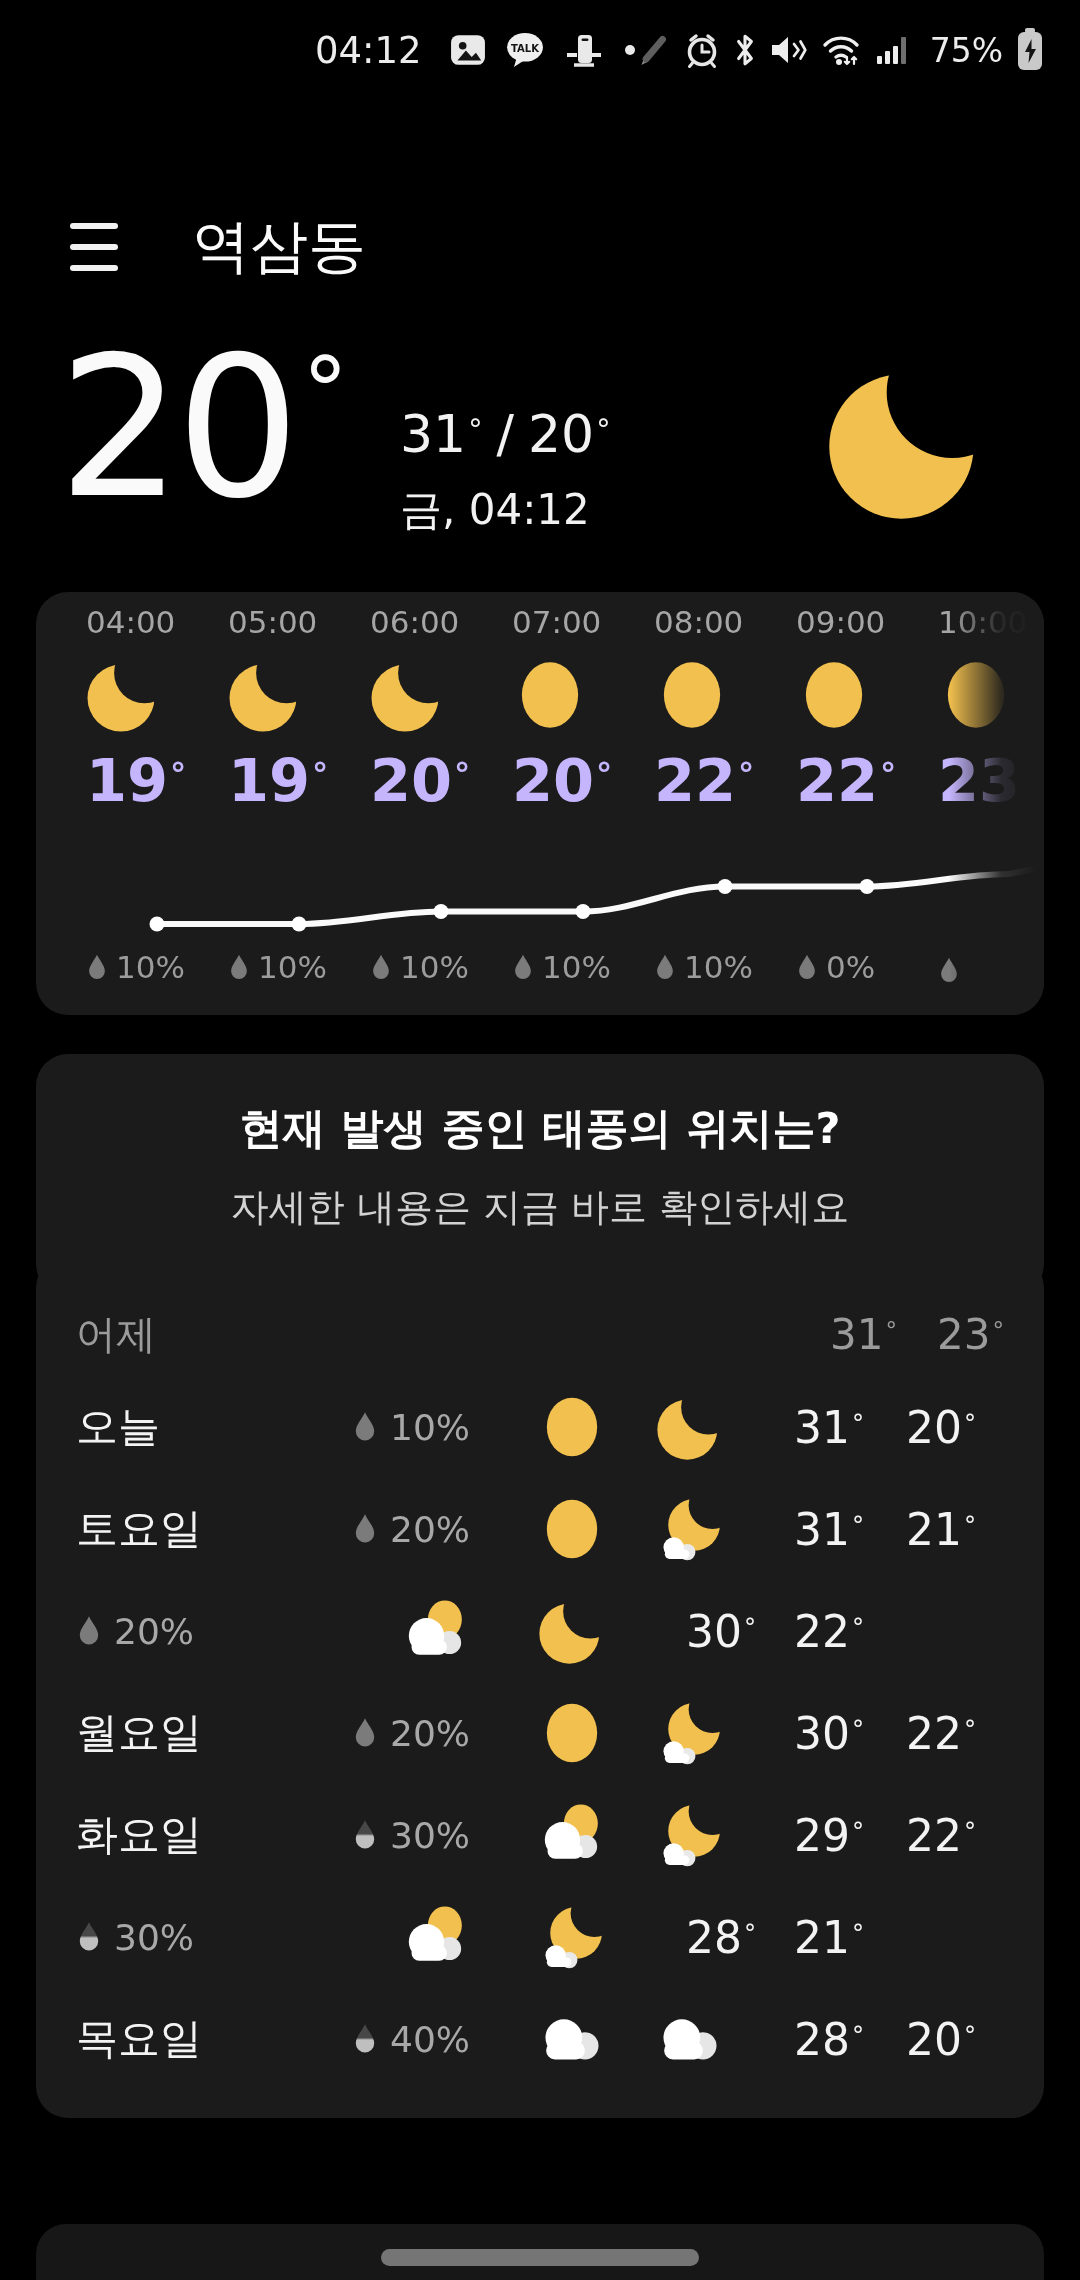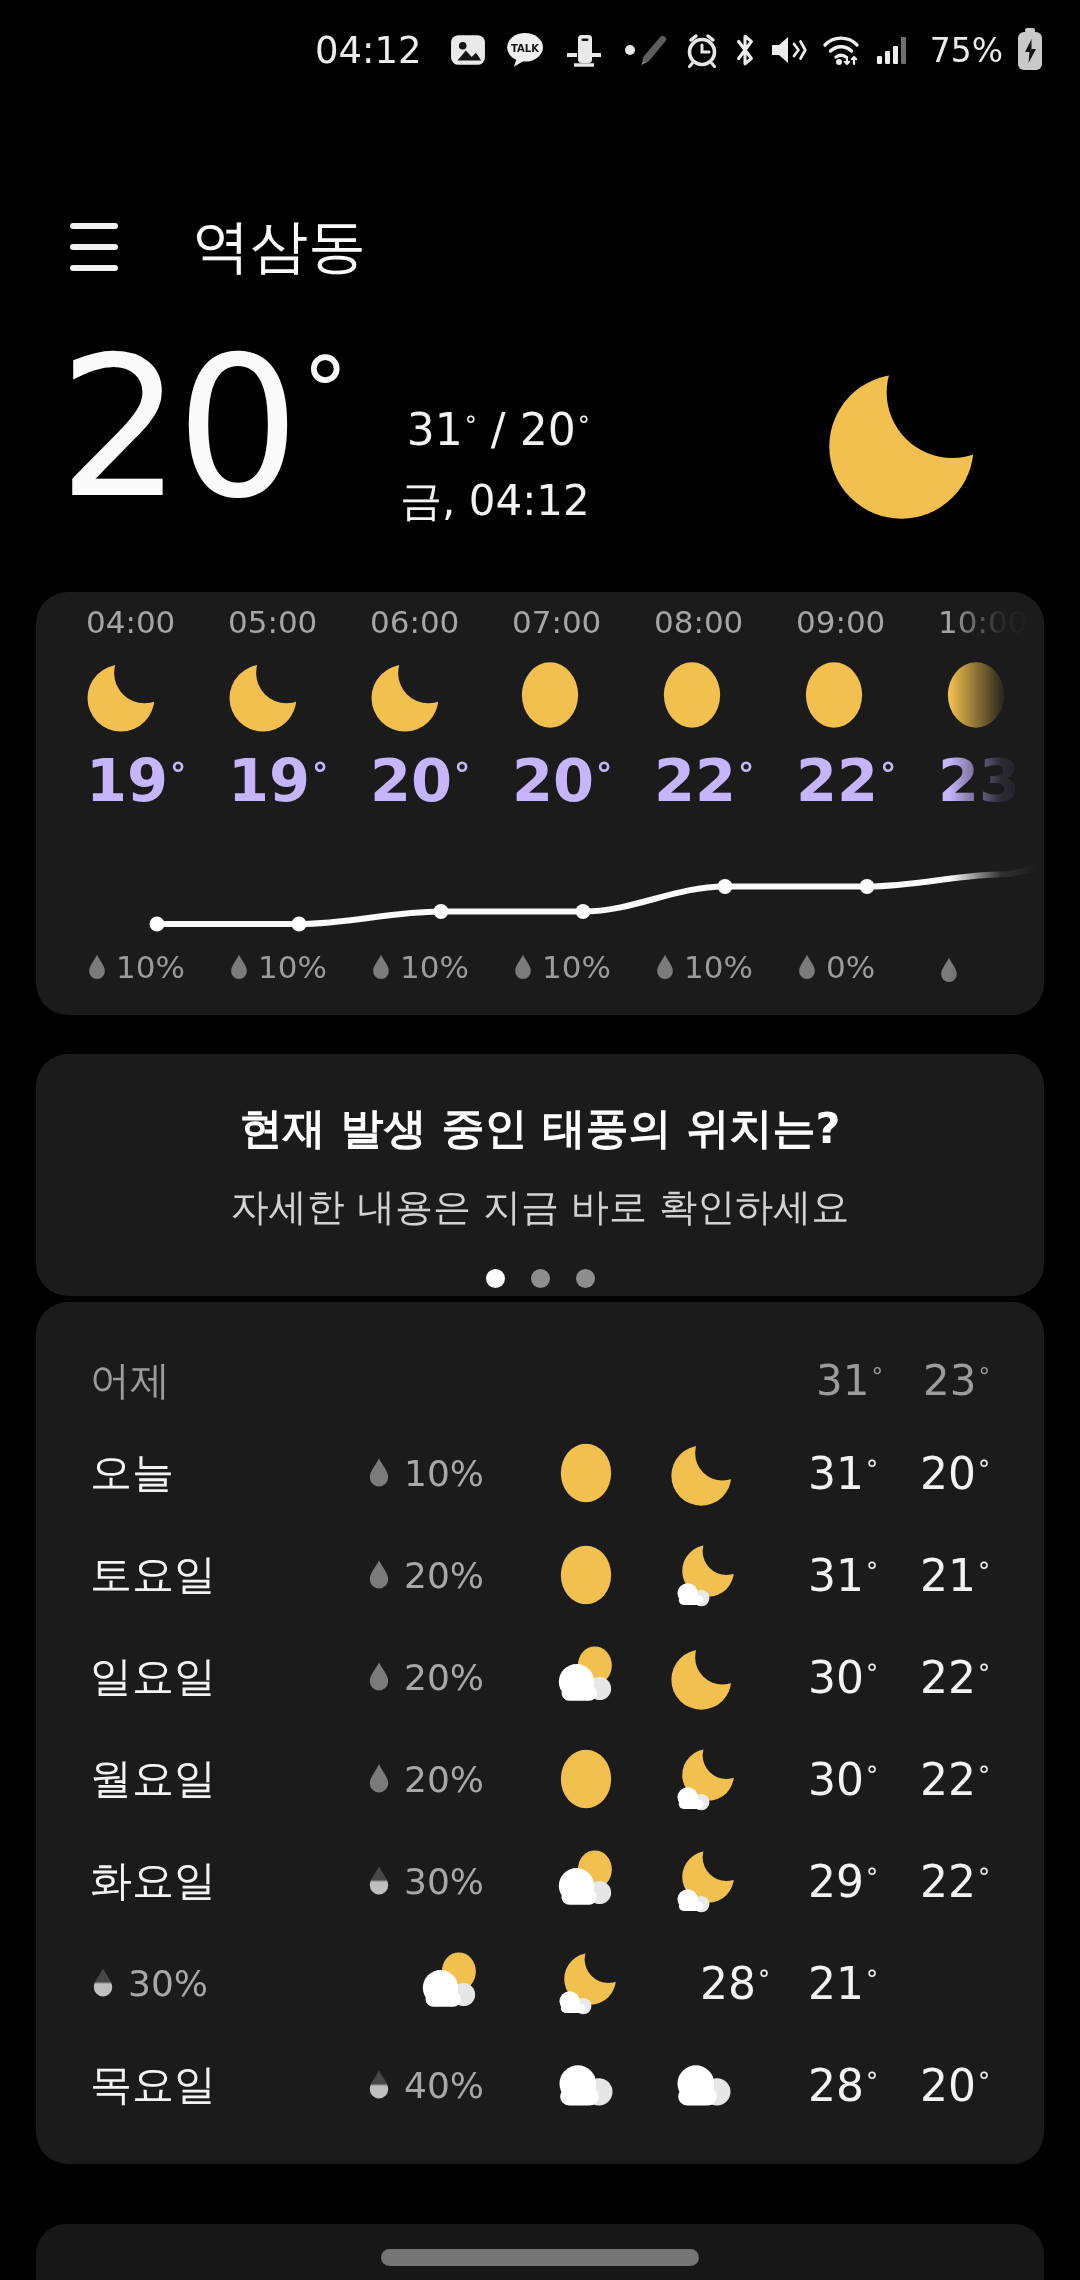--- a/index.html
+++ b/index.html
@@ -16,21 +16,21 @@
   .sb-batt-text{font-size:33px;color:#ECECEC;margin-left:8px;}
   
   .app-header{position:absolute;top:208px;left:70px;display:flex;align-items:center;gap:74px;}
   .menu-btn{background:none;border:0;padding:0;display:flex;flex-direction:column;gap:15px;cursor:pointer;}
   .menu-btn span{display:block;width:48px;height:6px;border-radius:3px;background:#F1F1F1;}
   .loc-title{font-size:58px;color:#FAFAFA;font-weight:400;margin:0;}
   
   .big-temp{position:absolute;left:58px;top:330px;font-size:195px;line-height:1;color:#FAFAFA;letter-spacing:-6px;}
   .big-temp .big-deg{font-size:92px;vertical-align:top;position:relative;top:16px;letter-spacing:0;margin-left:8px;}
   .cur-meta{position:absolute;left:400px;top:404px;color:#F2F2F2;}
-  .cur-line1{font-size:44px;text-align:right;}
+  .cur-line1{font-size:52px;}
   .cur-slash{margin:0 14px;}
   .cur-line2{font-size:42px;margin-top:18px;}
   .cur-icon{position:absolute;left:826px;top:358px;}
   .deg{font-size:.55em;position:relative;top:-.45em;margin-left:2px;}
   
   .card{position:absolute;left:36px;width:1008px;background:#1B1B1B;border-radius:32px;box-sizing:border-box;}
   
   .hourly-card{top:592px;height:423px;overflow:hidden;}
   #hourly-cols{position:absolute;inset:0;display:flex;padding-left:50px;}
   .h-col{width:142px;flex:none;display:flex;flex-direction:column;align-items:flex-start;height:100%;}
@@ -42,21 +42,21 @@
   .fade{position:absolute;top:0;right:0;bottom:0;width:95px;
         background:linear-gradient(to right,rgba(27,27,27,0),rgba(27,27,27,.9) 55%,#1B1B1B 92%);}
   
   .banner-card{top:1054px;height:242px;display:flex;flex-direction:column;align-items:center;padding-top:46px;cursor:pointer;}
   .banner-title{font-size:43px;font-weight:bold;color:#FFFFFF;}
   .banner-sub{margin-top:24px;font-size:38px;color:#D2D2D2;}
   .dots{margin-top:36px;display:flex;gap:26px;}
   .dot{width:19px;height:19px;border-radius:50%;background:#8E8E8E;}
   .dot.active{background:#FFFFFF;}
   
-  .daily-card{top:1302px;height:862px;padding:36px 54px 0;}
+  .daily-card{top:1256px;height:862px;padding:36px 40px 0;}
   .y-row{height:84px;display:flex;justify-content:space-between;align-items:center;}
   .y-label{font-size:40px;color:#9B9B9B;}
   .y-temps{display:flex;gap:40px;font-size:42px;color:#9B9B9B;}
   .d-row{display:grid;grid-template-columns:276px 168px 104px 132px 108px 112px;align-items:center;height:102px;}
   .d-day{font-size:42px;color:#F3F3F3;}
   .d-pop{display:flex;align-items:center;gap:12px;font-size:36px;color:#A8A8A8;}
   .d-ic{justify-self:center;display:flex;}
   .d-hi,.d-lo{justify-self:end;font-size:44px;color:#F3F3F3;}
   
   .next-sliver{position:absolute;left:36px;top:2224px;width:1008px;height:56px;background:#171717;border-radius:30px 30px 0 0;}
@@ -394,21 +394,20 @@
               <circle cx="56" cy="44" r="38" fill="#F2C04E" mask="url(#crescentB)"></circle>
               <circle cx="46" cy="84" r="12" fill="#E9E9E9"></circle>
               <circle cx="26" cy="77" r="15" fill="#FFFFFF"></circle>
               <rect x="13" y="80" width="36" height="14" rx="7" fill="#FFFFFF"></rect>
             </svg>
           </div>
           <div class="d-hi"><span>31</span><span class="deg">°</span></div>
           <div class="d-lo"><span>21</span><span class="deg">°</span></div>
         </div>
         <div class="d-row">
-          <div class="d-day">일요일</div>
           <div class="d-pop">
             <span>
               <svg class="wx" width="26" height="34" viewBox="0 0 36 48" aria-hidden="true">
                 <path d="M18 3 C14 12 5 21 5 30 a13 13 0 0 0 26 0 C31 21 22 12 18 3 Z" fill="#7B7B7B"></path>
               </svg>
             </span>
             <span>20%</span>
           </div>
           <div class="d-ic">
             <svg class="wx" width="68" height="68" viewBox="0 0 100 100" aria-hidden="true">

